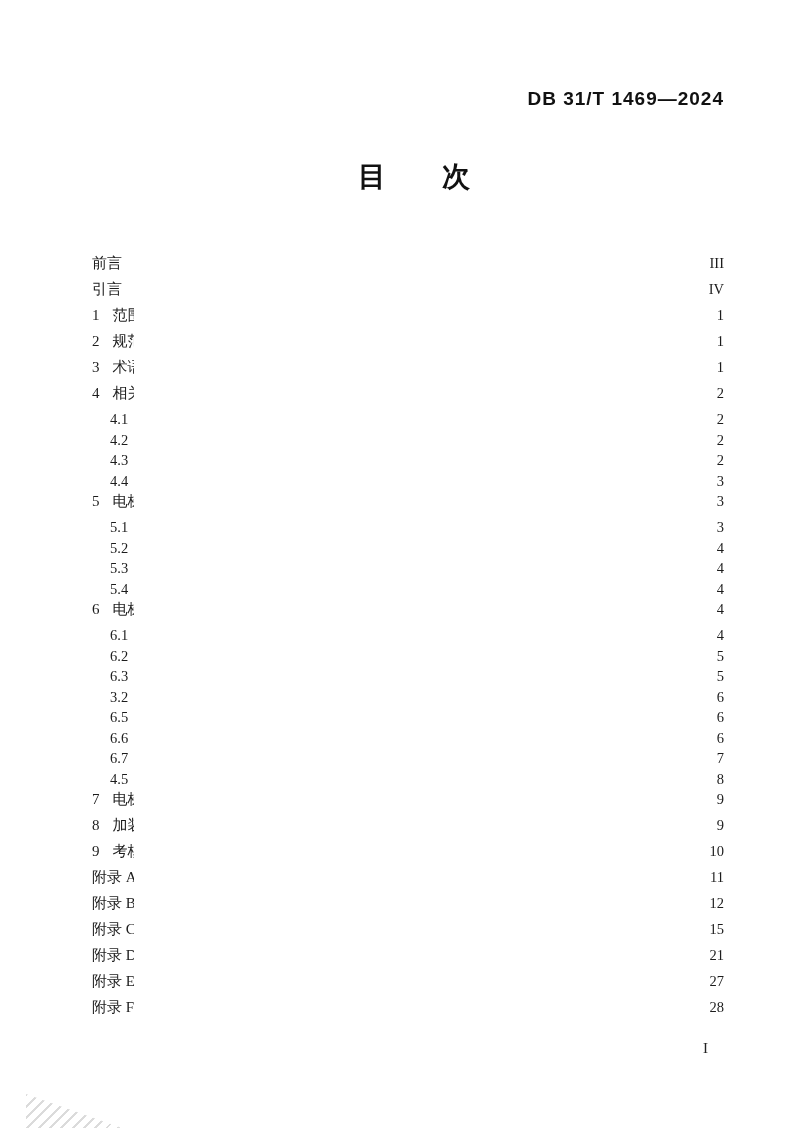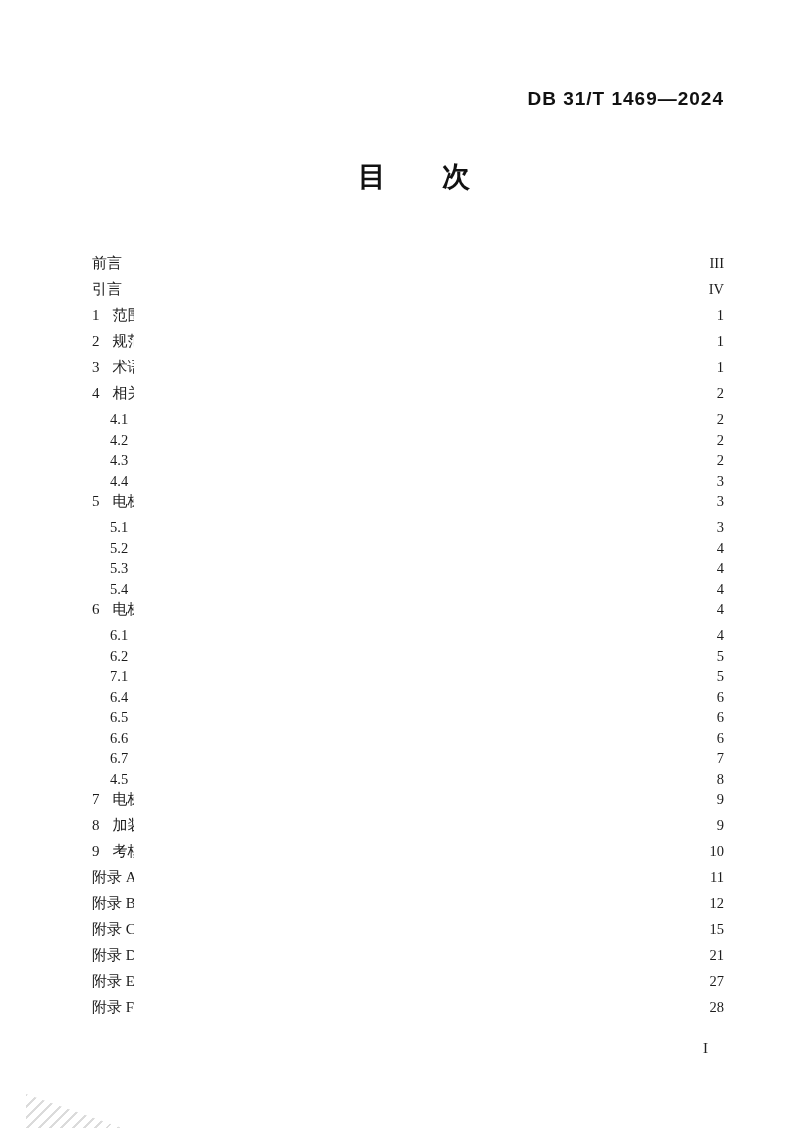--- a/index.html
+++ b/index.html
@@ -192,27 +192,27 @@
         <span class="leader">................................................................................................................................................................</span>
         <span class="page">4</span>
       </div>
       <div class="entry type-sub">
         <span class="num">6.2</span>
         <span class="label">安全技术档案要求</span>
         <span class="leader">................................................................................................................................................................</span>
         <span class="page">5</span>
       </div>
       <div class="entry type-sub">
-        <span class="num">7.1</span>
+        <span class="num">6.3</span>
         <span class="label">管理制度的建立与执行</span>
         <span class="leader">................................................................................................................................................................</span>
         <span class="page">5</span>
       </div>
       <div class="entry type-sub">
-        <span class="num">6.4</span>
+        <span class="num">3.2</span>
         <span class="label">电梯维保单位的选聘与购买保险</span>
         <span class="leader">................................................................................................................................................................</span>
         <span class="page">6</span>
       </div>
       <div class="entry type-sub">
         <span class="num">6.5</span>
         <span class="label">维护保养监督</span>
         <span class="leader">................................................................................................................................................................</span>
         <span class="page">6</span>
       </div>

